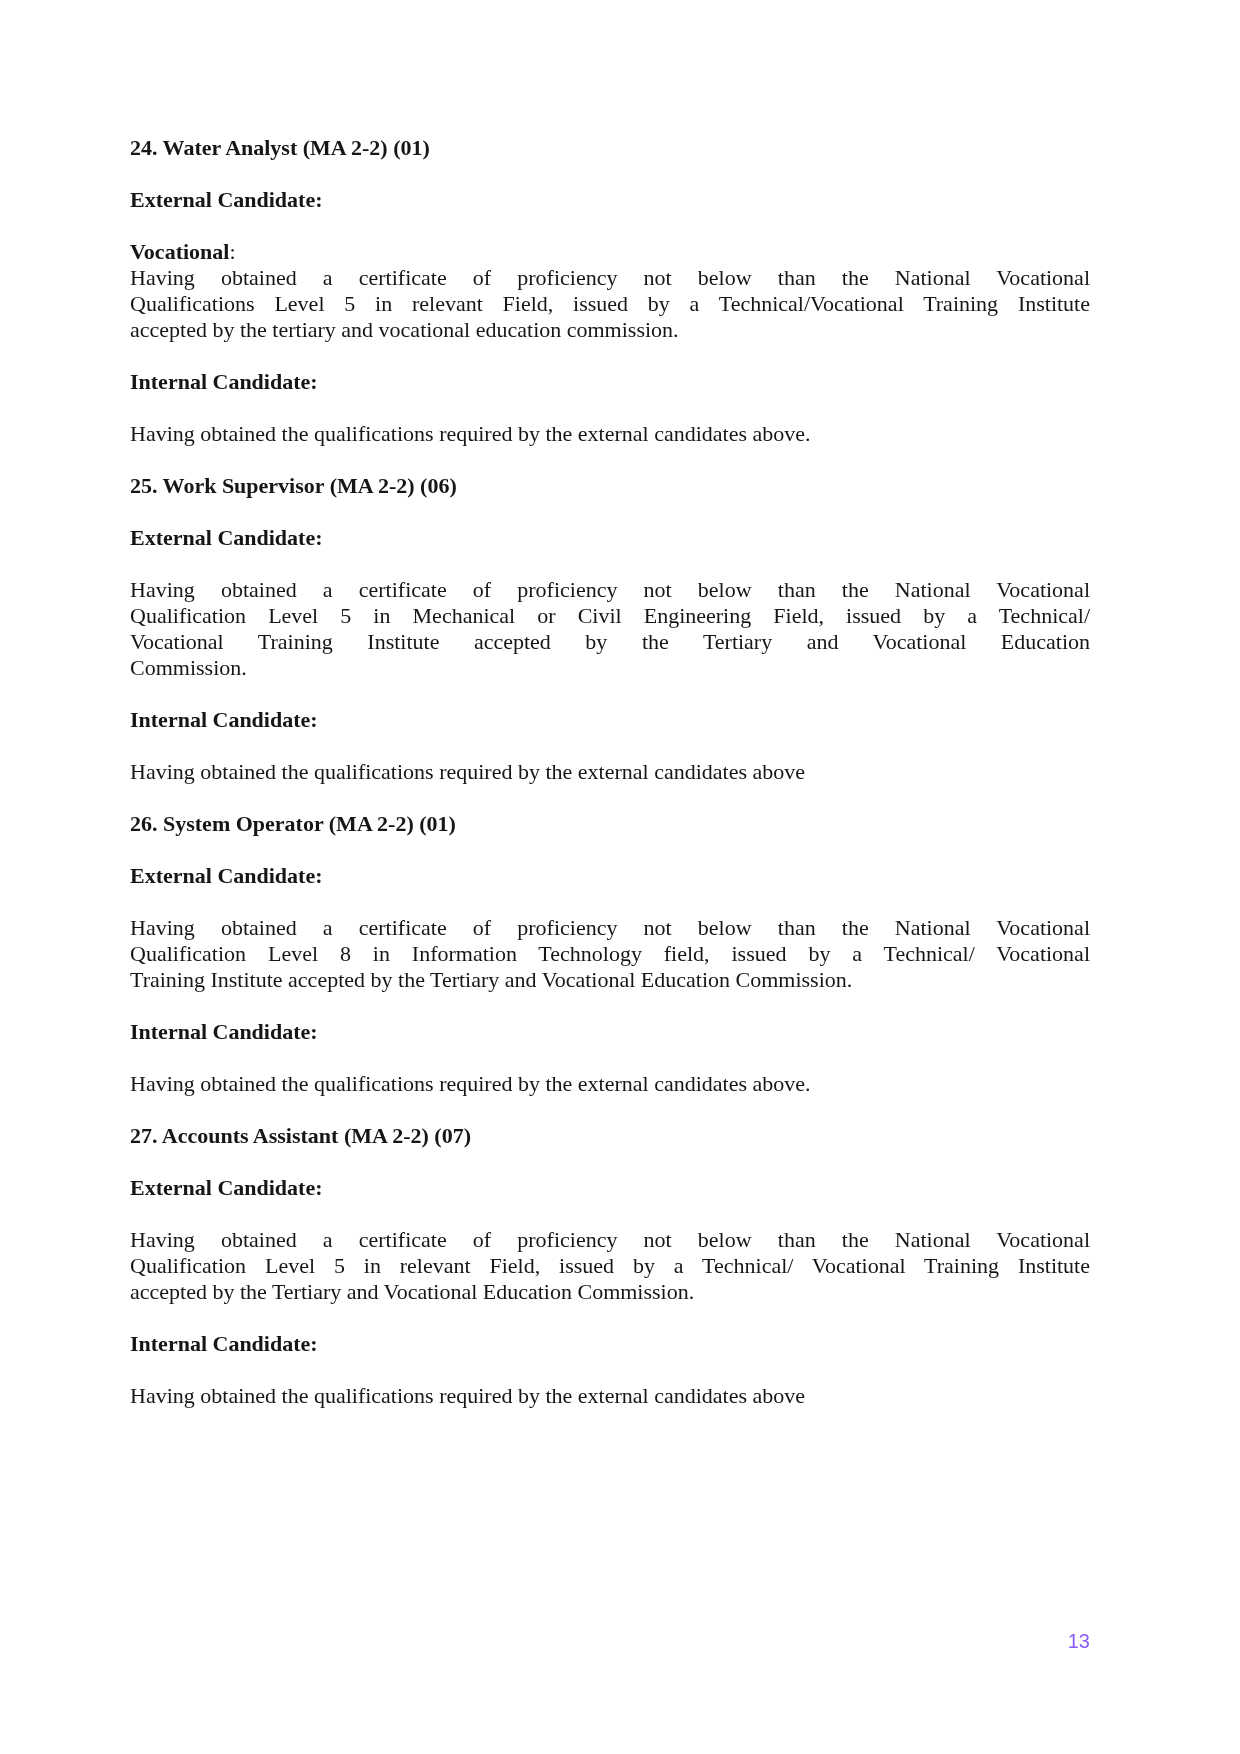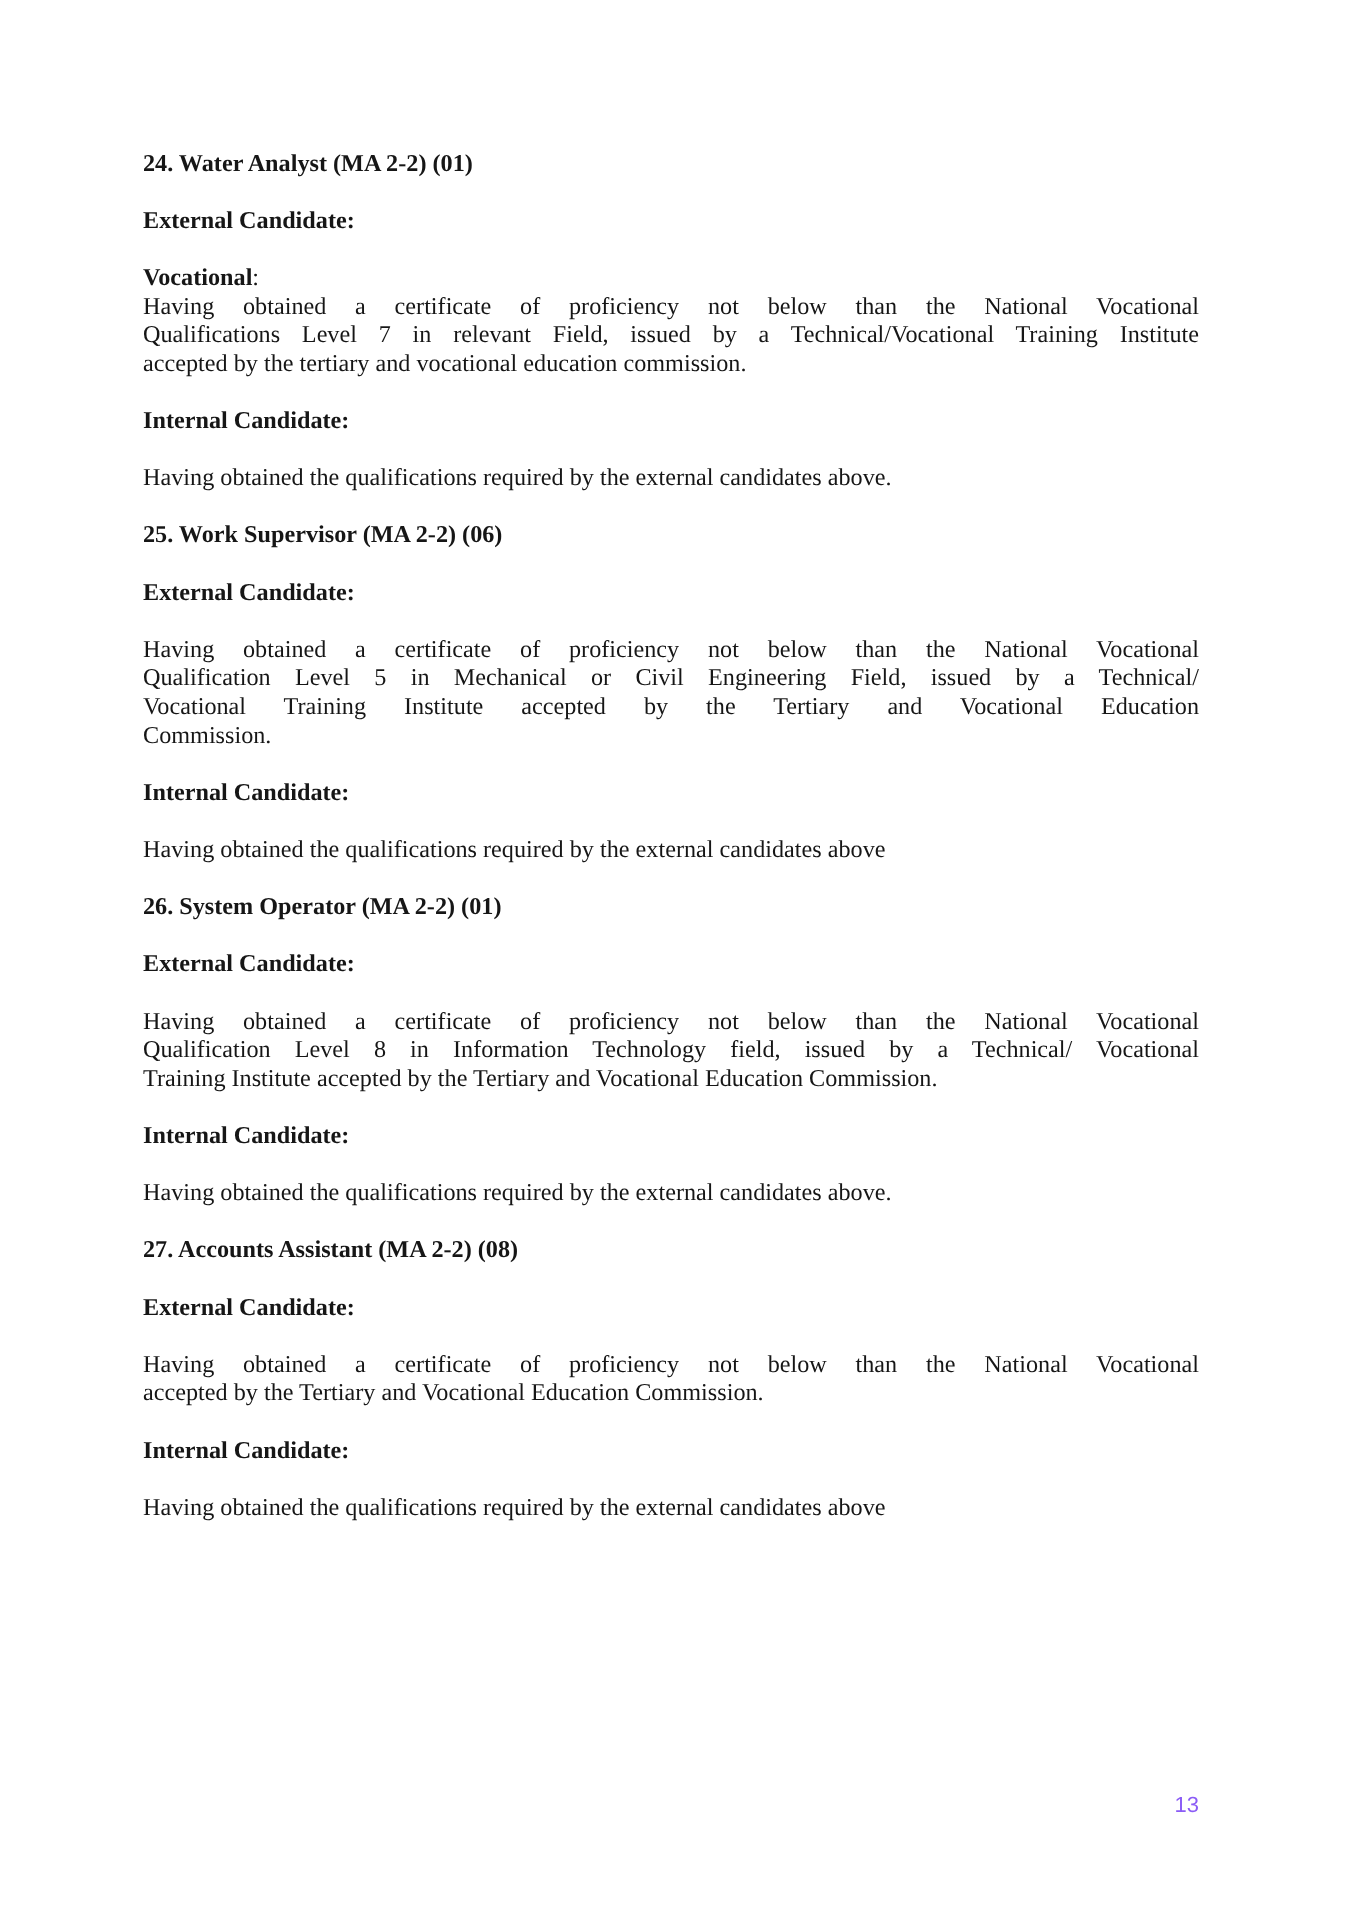--- a/index.html
+++ b/index.html
@@ -80,21 +80,21 @@
 <div class="page">
   <main class="content">
 
     <section class="job">
       <h2 class="h">24. Water Analyst (MA 2-2) (01)</h2>
       <h3 class="h">External Candidate:</h3>
       <div class="para">
         <div class="voc-line"><span class="b">Vocational</span><span>:</span></div>
         <div>
             <div class="para-line jfull">Having obtained a certificate of proficiency not below than the National Vocational</div>
-            <div class="para-line jfull">Qualifications Level 7 in relevant Field, issued by a Technical/Vocational Training Institute</div>
+            <div class="para-line jfull">Qualifications Level 5 in relevant Field, issued by a Technical/Vocational Training Institute</div>
             <div class="para-line">accepted by the tertiary and vocational education commission.</div>
           </div>
       </div>
       <h3 class="h">Internal Candidate:</h3>
       <p class="body-line">Having obtained the qualifications required by the external candidates above.</p>
     </section>
 
     <section class="job mt-16">
       <h2 class="h">25. Work Supervisor (MA 2-2) (06)</h2>
       <h3 class="h">External Candidate:</h3>
@@ -118,25 +118,26 @@
             <div class="para-line jfull">Having obtained a certificate of proficiency not below than the National Vocational</div>
             <div class="para-line jfull">Qualification Level 8 in Information Technology field, issued by a Technical/ Vocational</div>
             <div class="para-line">Training Institute accepted by the Tertiary and Vocational Education Commission.</div>
           </div>
       </div>
       <h3 class="h">Internal Candidate:</h3>
       <p class="body-line">Having obtained the qualifications required by the external candidates above.</p>
     </section>
 
     <section class="job">
-      <h2 class="h">27. Accounts Assistant (MA 2-2) (08)</h2>
+      <h2 class="h">27. Accounts Assistant (MA 2-2) (07)</h2>
       <h3 class="h">External Candidate:</h3>
       <div class="para">
         <div>
             <div class="para-line jfull">Having obtained a certificate of proficiency not below than the National Vocational</div>
+            <div class="para-line jfull">Qualification Level 5 in relevant Field, issued by a Technical/ Vocational Training Institute</div>
             <div class="para-line">accepted by the Tertiary and Vocational Education Commission.</div>
           </div>
       </div>
       <h3 class="h">Internal Candidate:</h3>
       <p class="body-line">Having obtained the qualifications required by the external candidates above</p>
     </section>
 
   </main>
 
   <div class="page-number">13</div>

